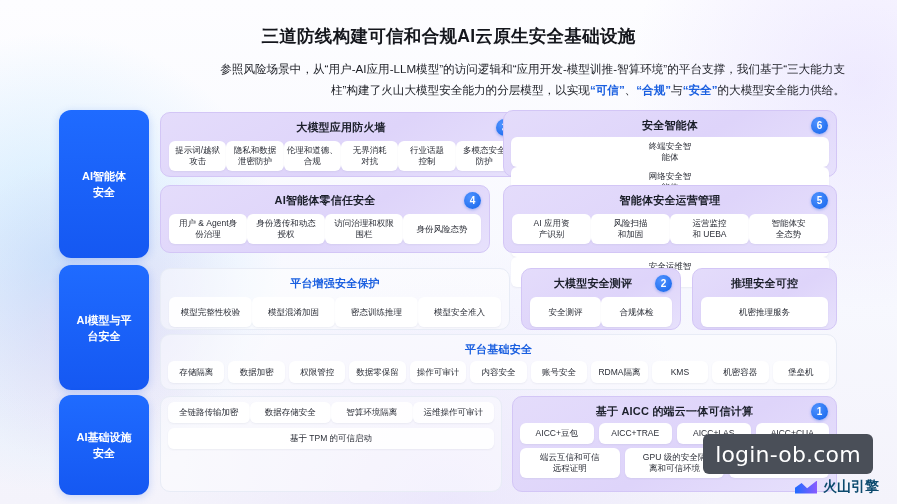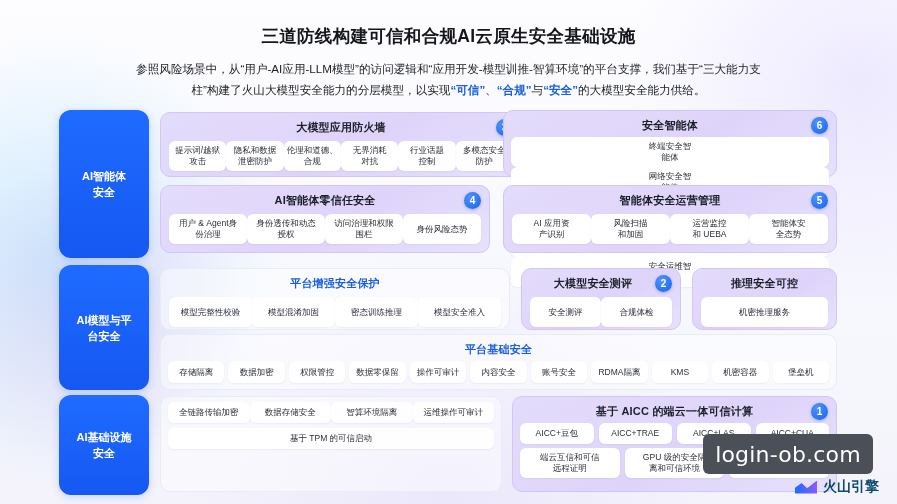--- a/index.html
+++ b/index.html
@@ -20,21 +20,21 @@
   .page { position:absolute; inset:0; }
 
   
   .title {
     position:absolute; top:24px; left:0; right:0;
     text-align:center; font-size:17.5px; font-weight:bold;
     color:#14161c; letter-spacing:.3px;
   }
   .subtitle {
     position:absolute; top:58px; left:52px; right:52px;
-    font-size:11.6px; line-height:21px; color:#1b1d24; text-align:center;
+    font-size:11.6px; line-height:21px; color:#1b1d24; text-align:right;
   }
   .subtitle b { color:#1a5fe0; font-weight:bold; }
 
   
   .pillar {
     position:absolute; left:59px; width:90px;
     background:linear-gradient(180deg,#1f6bff 0%,#1558f2 100%);
     border-radius:12px; color:#fff;
     display:flex; align-items:center; justify-content:center; text-align:center;
     font-size:11px; font-weight:bold; line-height:16px; padding:0 7px;

